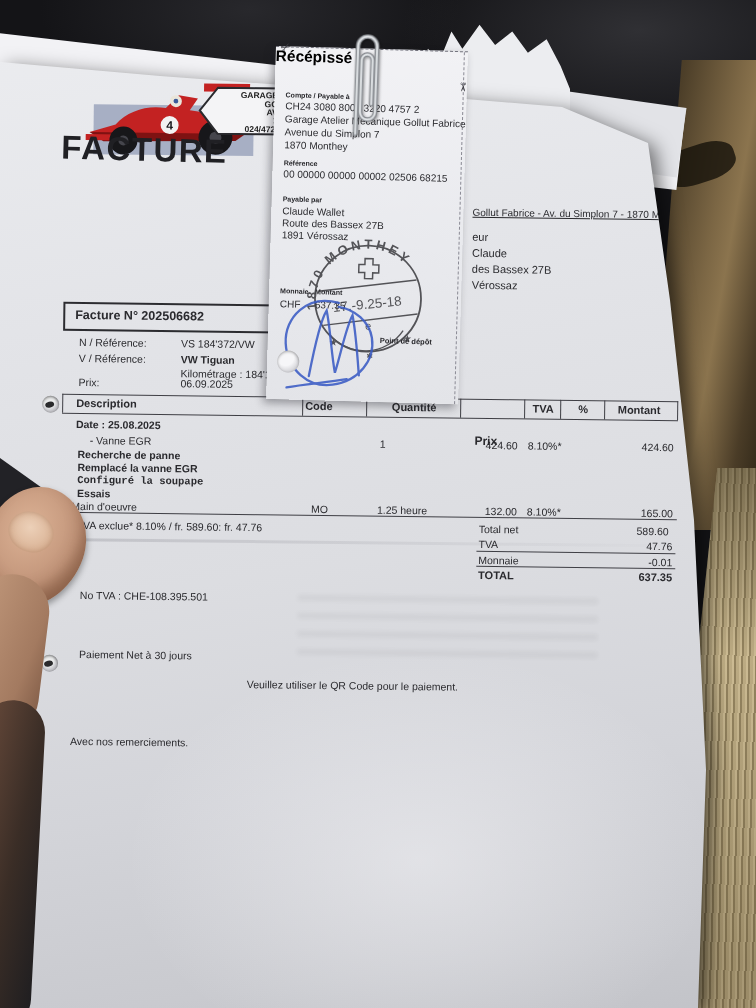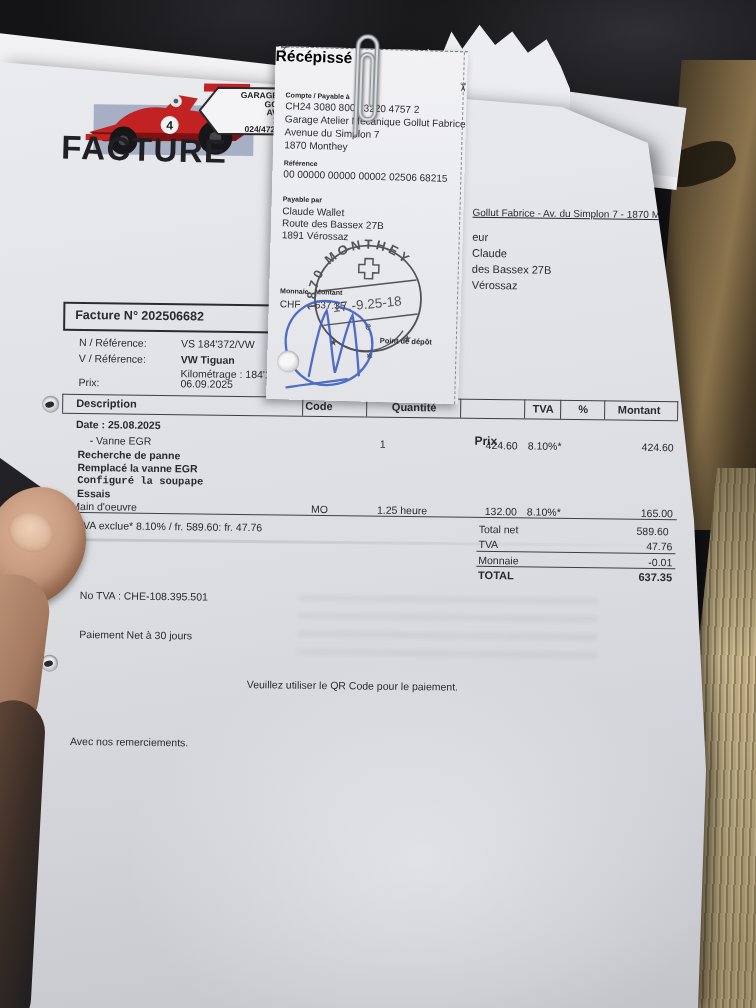--- a/index.html
+++ b/index.html
@@ -68,21 +68,21 @@
   .v0{left:528px;top:434px;} .m0{left:606px;top:434px;width:68px;text-align:right;}
   .w0{left:78px;top:448px;} .w1{left:78px;top:461px;} .w2{left:78px;top:474px;font-family:Liberation Mono, monospace;} .w3{left:78px;top:487px;}
   .d1{left:66px;top:500px;} .c1{left:312px;top:500px;} .q1{left:378px;top:500px;}
   .p1{left:452px;top:500px;width:66px;text-align:right;} .v1{left:528px;top:500px;} .m1{left:606px;top:500px;width:68px;text-align:right;}
   .tvanote{left:78px;top:519px;}
   .tl0{left:480px;top:518px;} .tv0{left:596px;top:518px;width:74px;text-align:right;}
   .tl1{left:480px;top:533px;} .tv1{left:600px;top:533px;width:74px;text-align:right;}
   .tl2{left:480px;top:549px;} .tv2{left:600px;top:549px;width:74px;text-align:right;}
   .tl3{left:480px;top:564px;font-size:11px;} .tv3{left:600px;top:564px;width:74px;text-align:right;font-size:11px;}
   .vatno{left:82px;top:589px;}
-  .payterms{left:82px;top:628px;}
+  .payterms{left:82px;top:648px;}
   .qrnote{left:250px;top:676px;}
   .closing{left:74px;top:735px;}
   .ghost{position:absolute;left:300px;top:592px;width:300px;height:70px;z-index:3;opacity:.05;
          background:repeating-linear-gradient(180deg,#333 0 6px,transparent 6px 18px);filter:blur(2px);}
   
   .hole{position:absolute;width:17px;height:17px;border-radius:50%;z-index:3;
         background:radial-gradient(circle at 40% 35%,#eceded 0 35%,#c9c9ce 60%,#9b9ba0 100%);
         box-shadow:inset 0 1px 3px rgba(0,0,0,.5);}
   .hole::after{content:"";position:absolute;left:3px;top:6px;width:9px;height:6px;background:#2a2a2c;
         border-radius:50%;transform:rotate(-15deg);}

